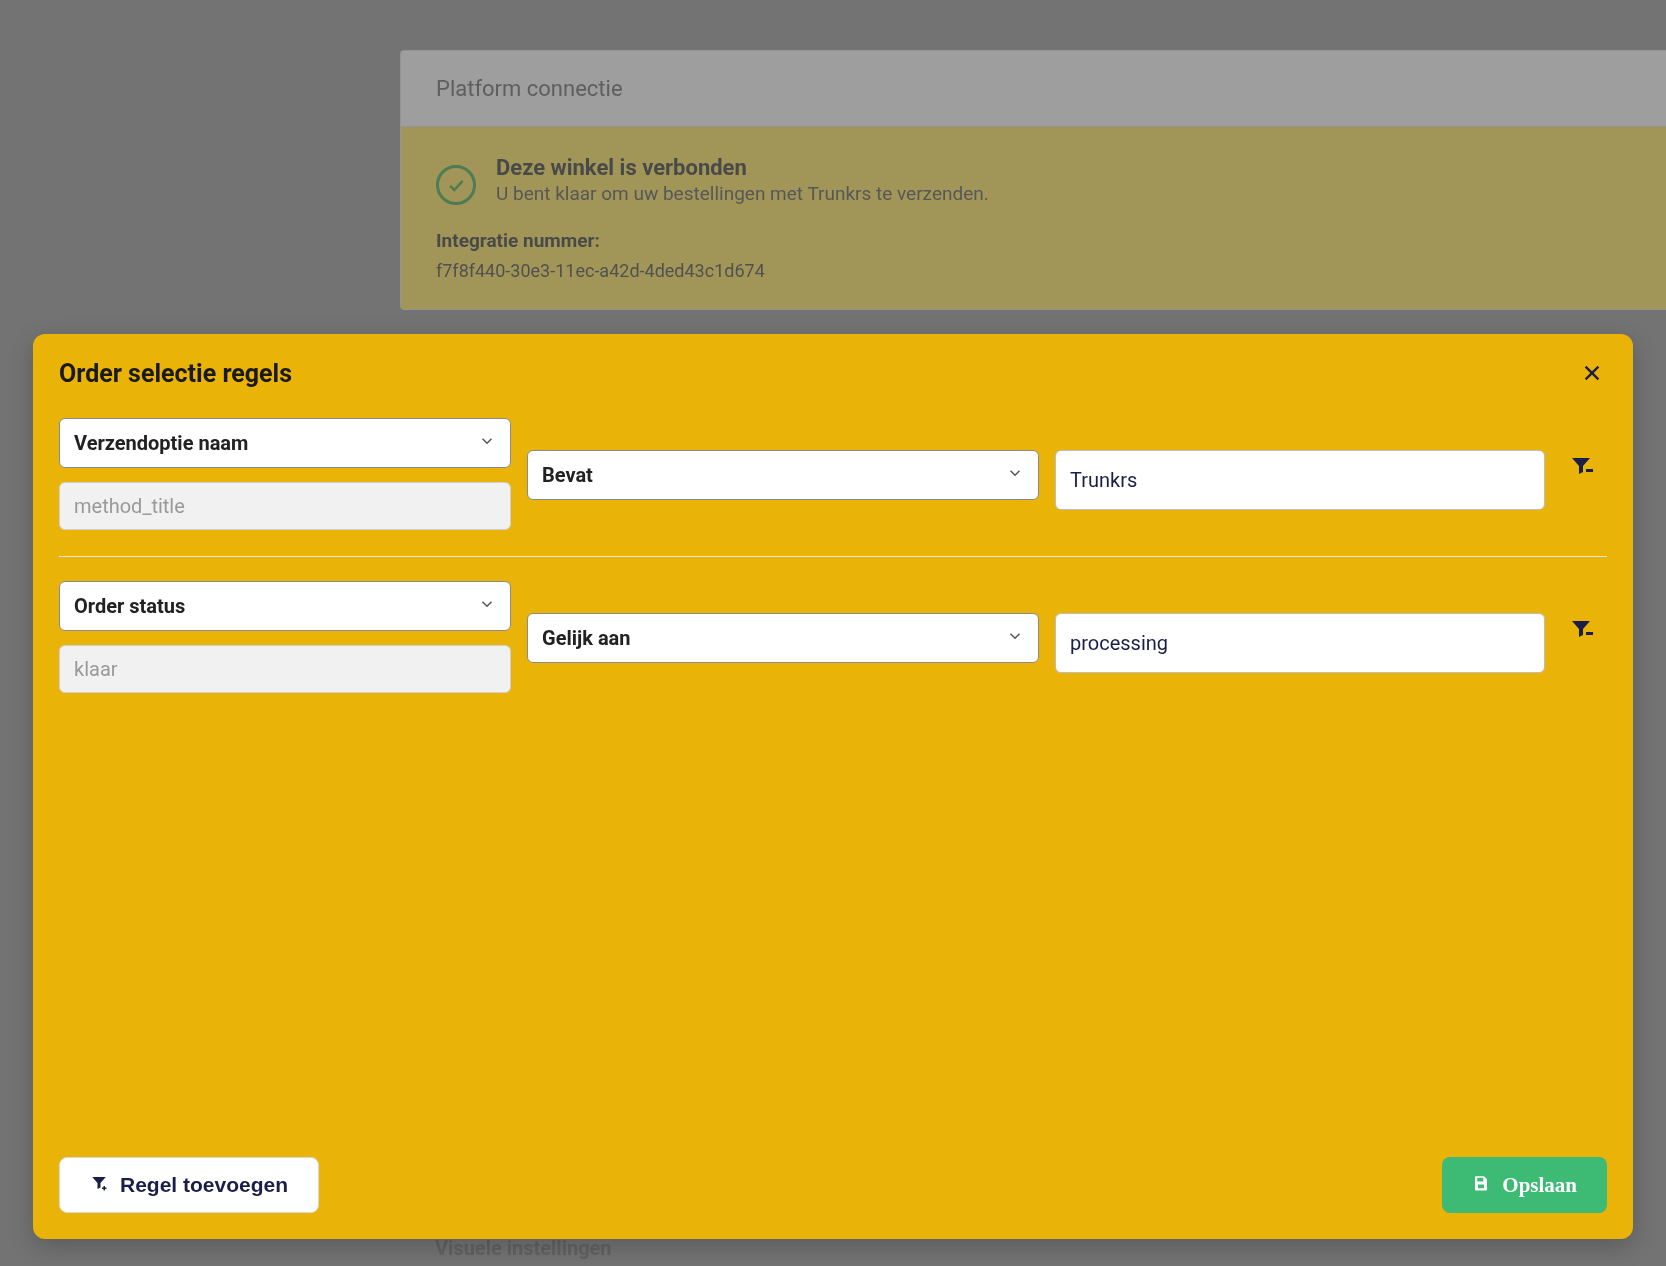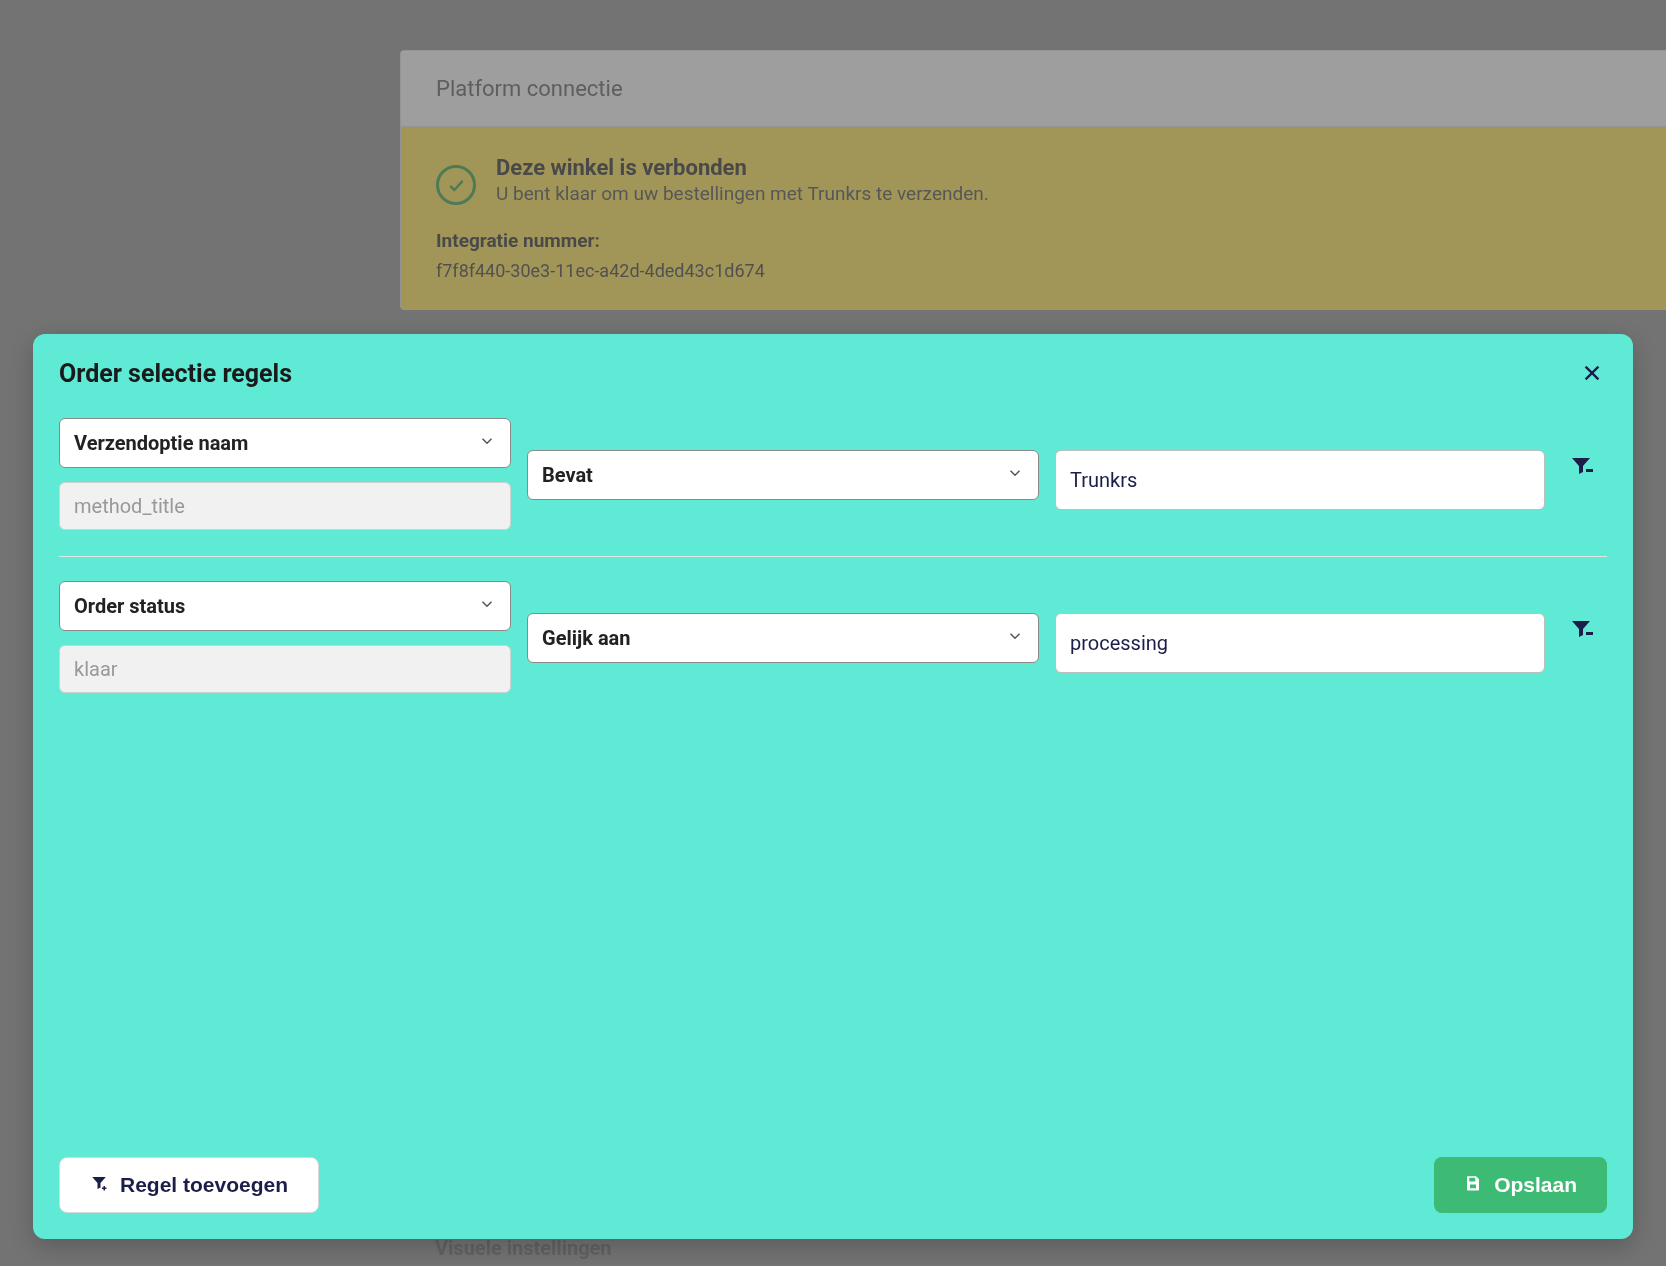--- a/index.html
+++ b/index.html
@@ -87,21 +87,21 @@
       margin-top: 8px;
     }
 
     
     .modal {
       position: absolute;
       left: 33px;
       top: 334px;
       width: 1600px;
       height: 905px;
-      background: #5eead4;
+      background: #eab308;
       border-radius: 12px;
       z-index: 10;
       box-shadow: 0 8px 24px rgba(0,0,0,0.2);
       display: flex;
       flex-direction: column;
       padding: 24px 26px 26px 26px;
     }
     .modal-header {
       display: flex;
       justify-content: space-between;
@@ -244,20 +244,21 @@
       border: none;
     }
     .btn-secondary {
       background: #fff;
       border: 1px solid #d8d8d8;
       color: #1c1e4a;
     }
     .btn-primary {
       background: #3dbb74;
       color: #fff;
+      font-family: Liberation Serif, serif;
     }
     .btn svg {
       width: 18px;
       height: 18px;
     }
 
     .below-text {
       position: absolute;
       left: 435px;
       bottom: 6px;

